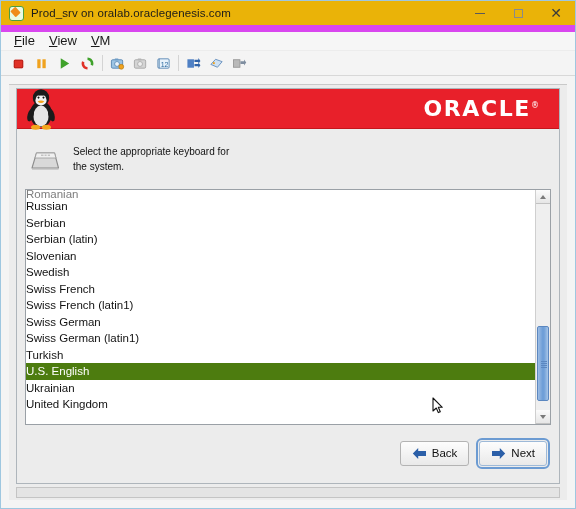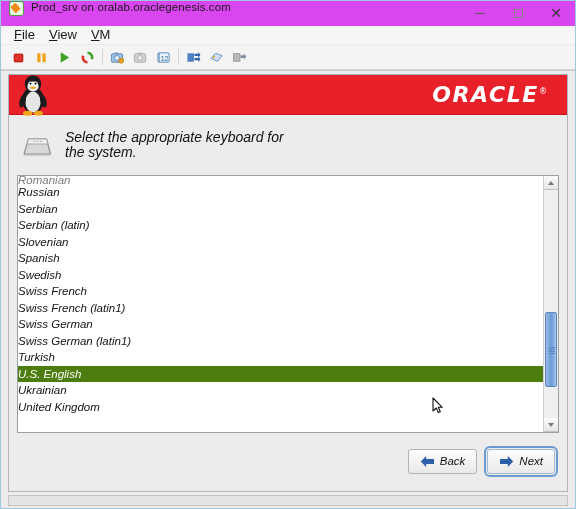--- a/index.html
+++ b/index.html
@@ -15,23 +15,23 @@
     position:absolute;left:0;top:0;width:576px;height:509px;
     background:#f4f4f4;
     border:1px solid #9ec7e0;
     box-sizing:border-box;
     display:flex;flex-direction:column;
   }
 
   
   .titlebar{
     height:24px;min-height:24px;
-    background:#d946ef;
-    border-bottom:1px solid #d946ef;
-    display:flex;
+    background:#eab308;
+    border-bottom:7px solid #d946ef;
+    display:flex;align-items:center;
     position:relative;
   }
   .title-icon{
     width:15px;height:15px;margin-left:8px;margin-right:7px;
     position:relative;flex:0 0 auto;
   }
   .title-icon .sq{
     position:absolute;left:0;top:0;width:13px;height:13px;
     border:1.5px solid #4c9e3f;border-radius:3px;
     background:#eafbe4;
@@ -79,25 +79,24 @@
     width:23px;height:22px;display:flex;align-items:center;justify-content:center;
     position:relative;
   }
   .tb-sep{width:1px;height:16px;background:#d4d4d4;margin:0 3px;}
   .ico{width:15px;height:15px;display:block;}
 
   
   .guest{
     flex:1 1 auto;
     background:#ececec;
-    margin:0;
+    margin:8px;
     position:relative;
     display:flex;flex-direction:column;
     border-top:1px solid #c9c9c9;
-    font-style:italic;
   }
   .guest-inner{
     position:absolute;left:7px;top:3px;right:7px;bottom:16px;
     border:1px solid #aeb5bb;
     background:#ececec;
     display:flex;flex-direction:column;
     box-sizing:border-box;
   }
 
   
@@ -126,21 +125,21 @@
 
   
   .instruction{
     min-height:44px;
     display:flex;align-items:center;
     padding:8px 0 6px 12px;
     background:#ececec;
   }
   .kbd-icon{width:32px;height:26px;flex:0 0 auto;margin-right:12px;margin-top:2px;}
   .instruction-text{
-    font-size:14px;color:#111111;line-height:15px;
+    font-size:10px;color:#111111;line-height:15px;
   }
 
   
   .listbox-wrap{
     margin:2px 8px 0 8px;
     border:1px solid #9aa0a6;
     background:#ffffff;
     flex:1 1 auto;
     display:flex;
     position:relative;
@@ -389,21 +388,20 @@
         </span>
       </div>
 
       <div class="listbox-wrap">
         <div class="list" id="kb-list">
             <div class="row clipped">Romanian</div>
             <div class="row">Russian</div>
             <div class="row">Serbian</div>
             <div class="row">Serbian (latin)</div>
             <div class="row">Slovenian</div>
-            <div class="row">Spanish</div>
             <div class="row">Swedish</div>
             <div class="row">Swiss French</div>
             <div class="row">Swiss French (latin1)</div>
             <div class="row">Swiss German</div>
             <div class="row">Swiss German (latin1)</div>
             <div class="row">Turkish</div>
             <div class="row selected">U.S. English</div>
             <div class="row">Ukrainian</div>
             <div class="row">United Kingdom</div>
           </div>

